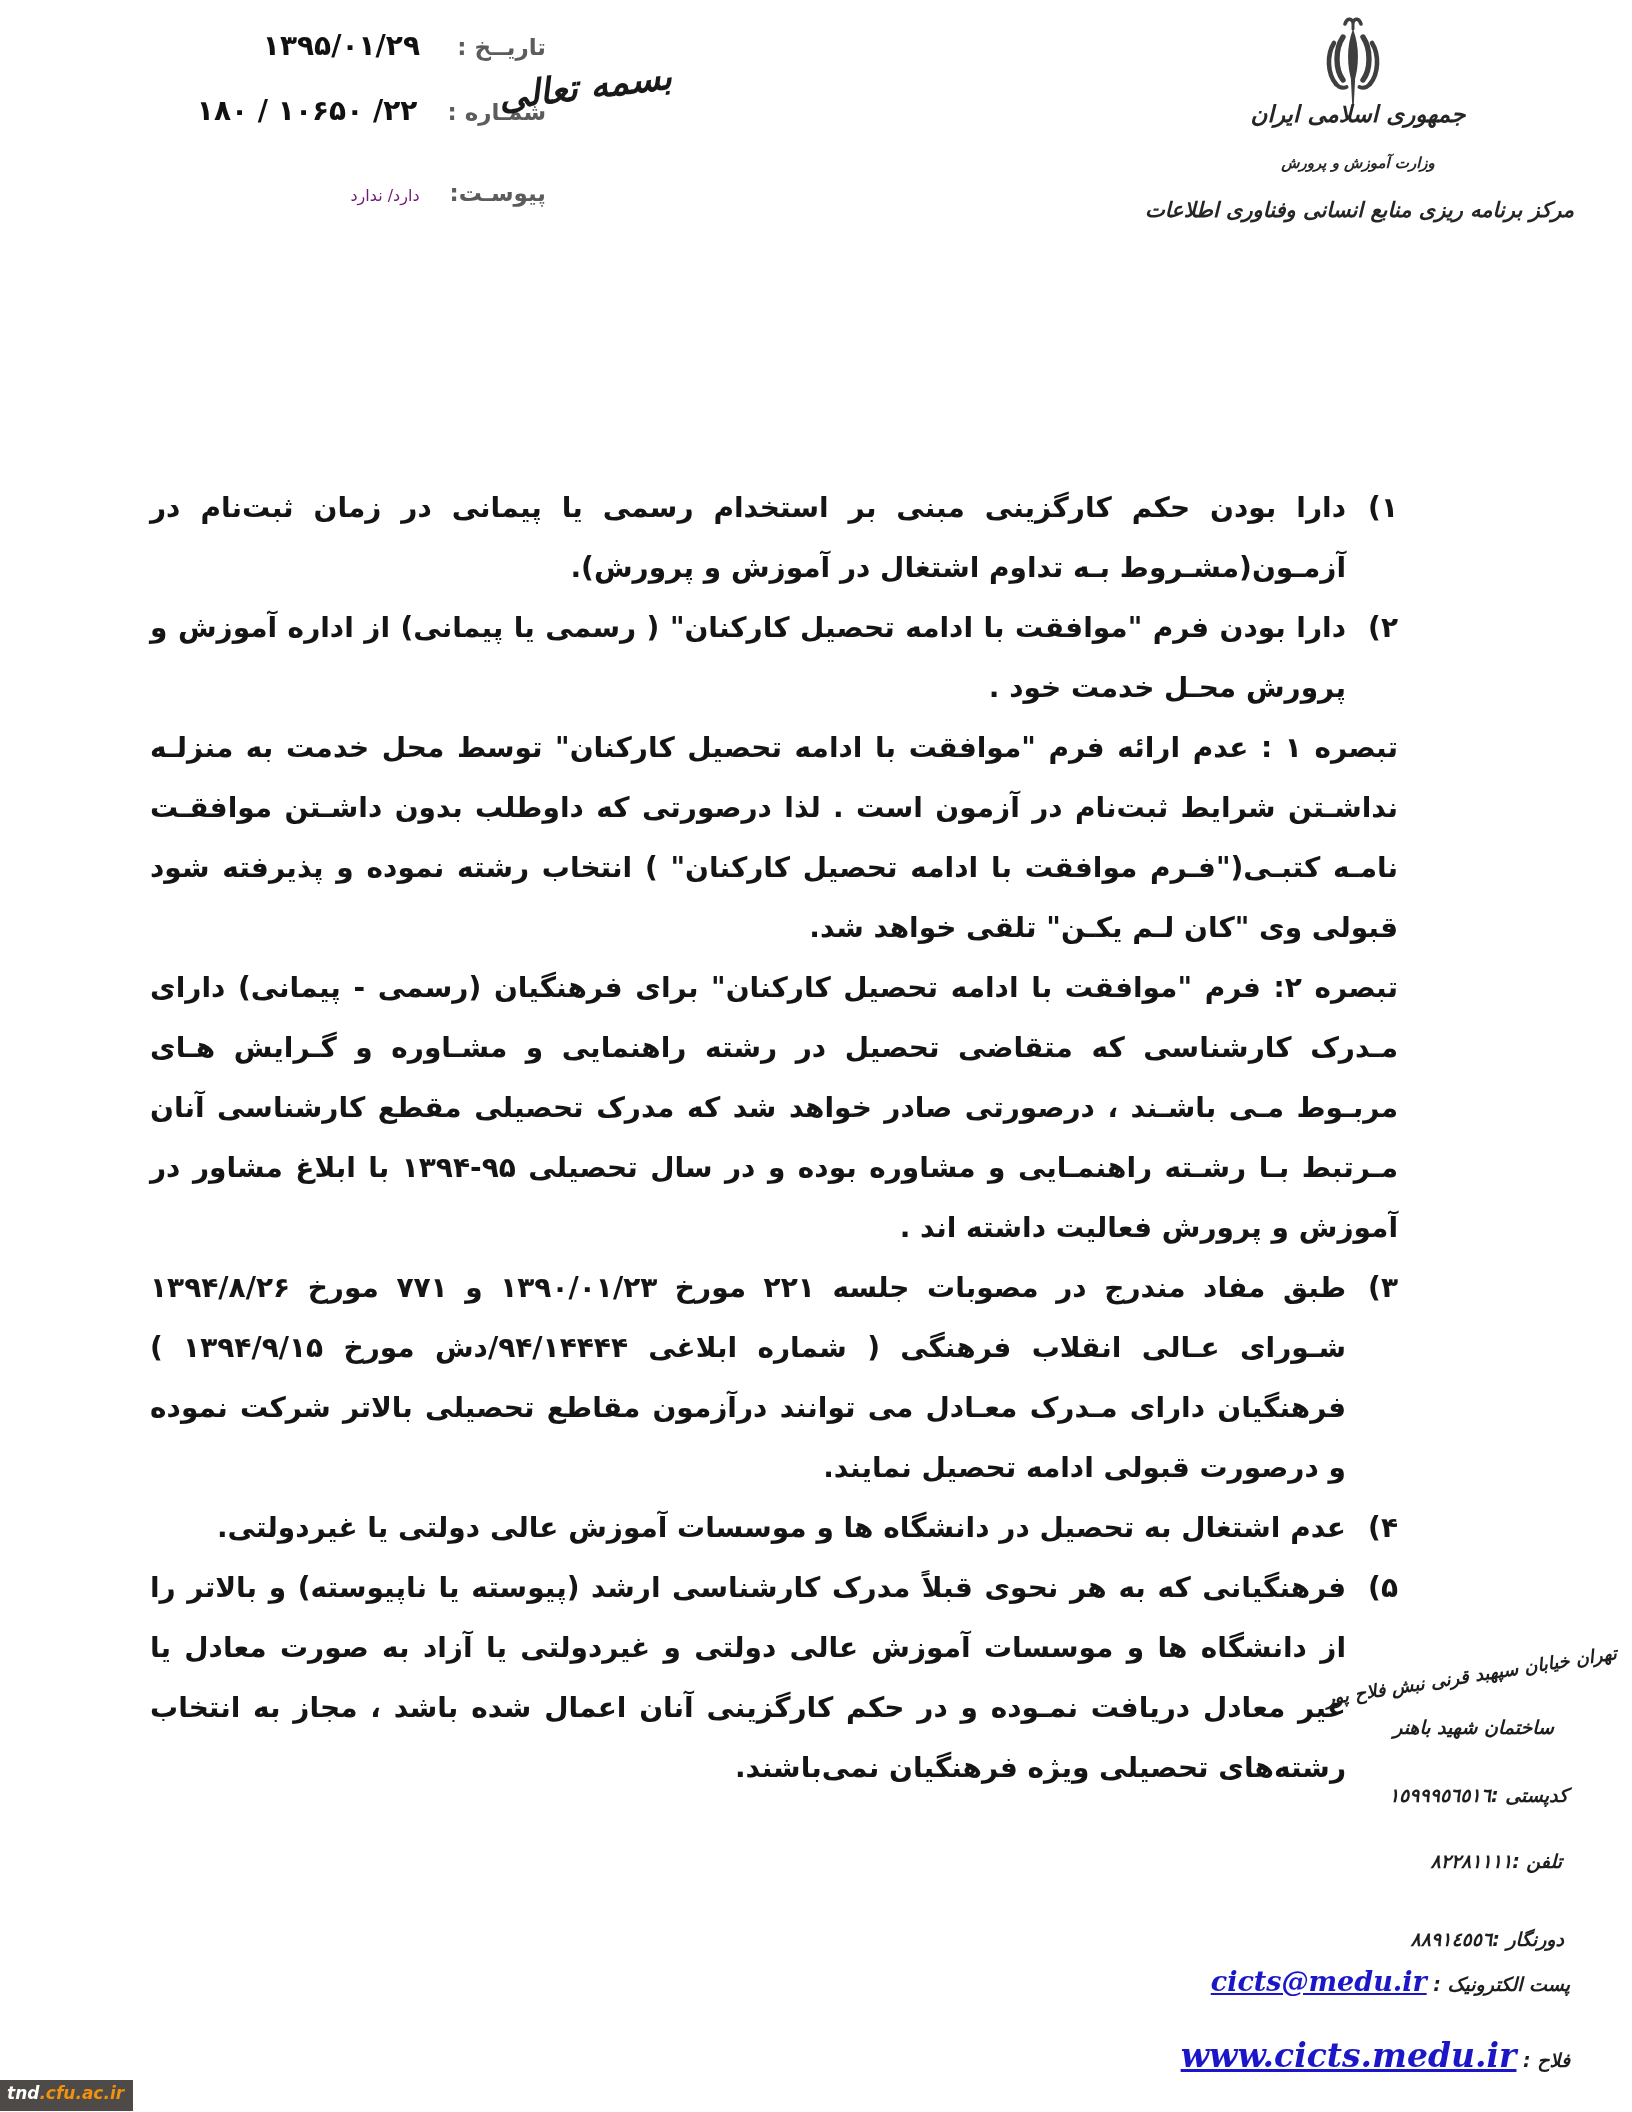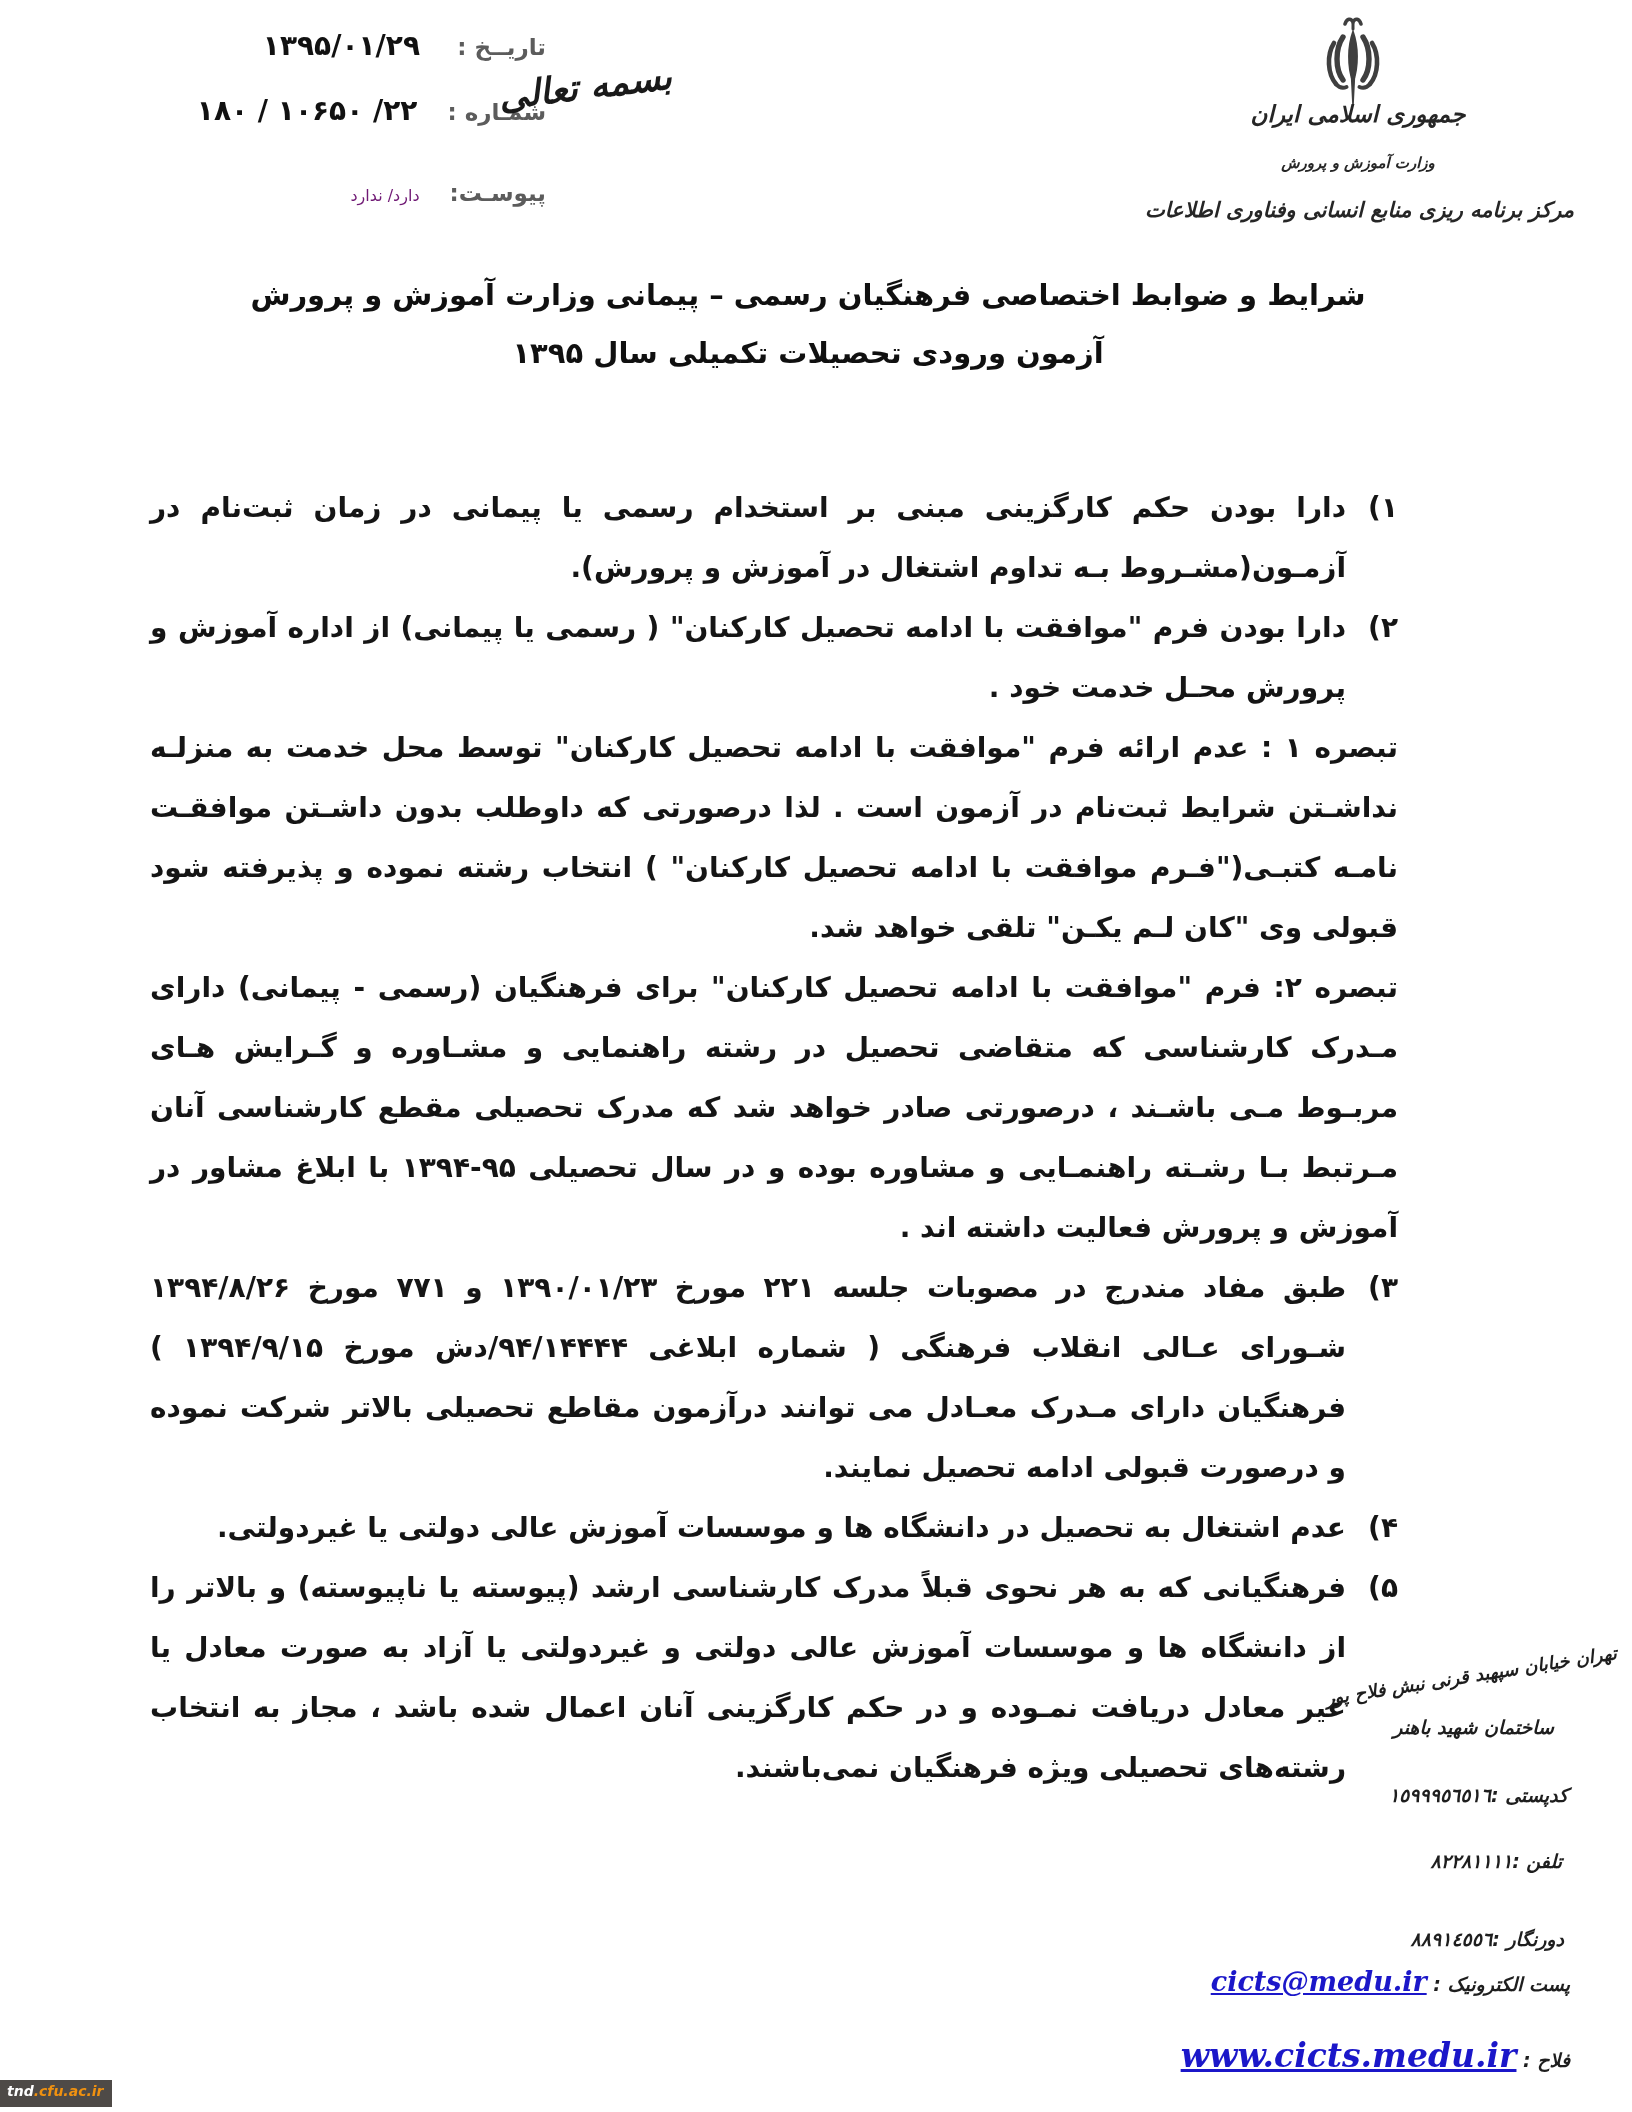--- a/index.html
+++ b/index.html
@@ -45,21 +45,21 @@
   .f-email{top:1966px;right:62px;}
   .f-site{top:2036px;right:62px;}
   .f-link{
     font-family:"DejaVu Serif",serif;font-style:italic;font-weight:700;
     direction:ltr;unicode-bidi:isolate;color:#1b17c9;text-decoration:underline;
     font-size:27px;cursor:pointer;
   }
   .f-site .f-link{font-size:33px;}
   
   .wm{position:absolute;left:0;top:2080px;background:#4e4a47;padding:3px 9px 8px 7px;
-      font-style:italic;font-weight:700;font-size:14px;direction:ltr;white-space:nowrap;}
+      font-style:italic;font-weight:700;font-size:17px;direction:ltr;white-space:nowrap;}
 </style>
 </head>
 <body>
 
 <div class="page">
 
   <div class="meta">
     <div class="meta-row">
       <span class="meta-label">تاریــخ :</span>
       <span class="meta-value">۱۳۹۵/۰۱/۲۹</span>
@@ -90,24 +90,20 @@
         <path d="M22 68 C25 71.5 29 72.5 32.5 71" stroke-width="4"></path>
         <path d="M56 68 C53 71.5 49 72.5 45.5 71" stroke-width="4"></path>
       </g>
     </svg>
   </div>
 
   <div class="org org1">جمهوری اسلامی ایران</div>
   <div class="org org2">وزارت آموزش و پرورش</div>
   <div class="org org3">مرکز برنامه ریزی منابع انسانی وفناوری اطلاعات</div>
 
-  <div class="title">
-    <div>شرایط و ضوابط اختصاصی فرهنگیان رسمی – پیمانی وزارت آموزش و پرورش</div>
-    <div>آزمون ورودی تحصیلات تکمیلی سال ۱۳۹۵</div>
-  </div>
 
   <div class="bodytext">
 
     <div class="item">
       <span class="inum">۱)</span>
       <div class="itext">دارا بودن حکم کارگزینی مبنی بر استخدام رسمی یا پیمانی در زمان ثبت‌نام در آزمـون(مشـروط بـه تداوم اشتغال در آموزش و پرورش).</div>
     </div>
 
     <div class="item">
       <span class="inum">۲)</span>

